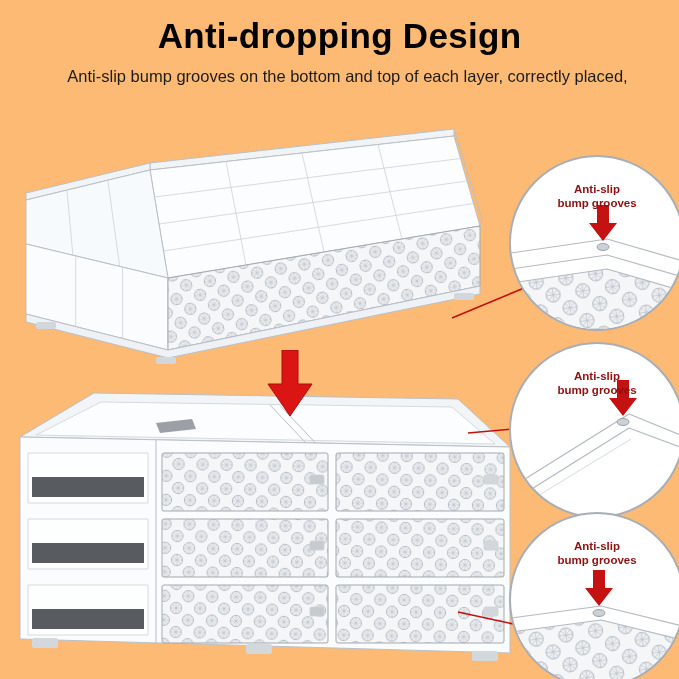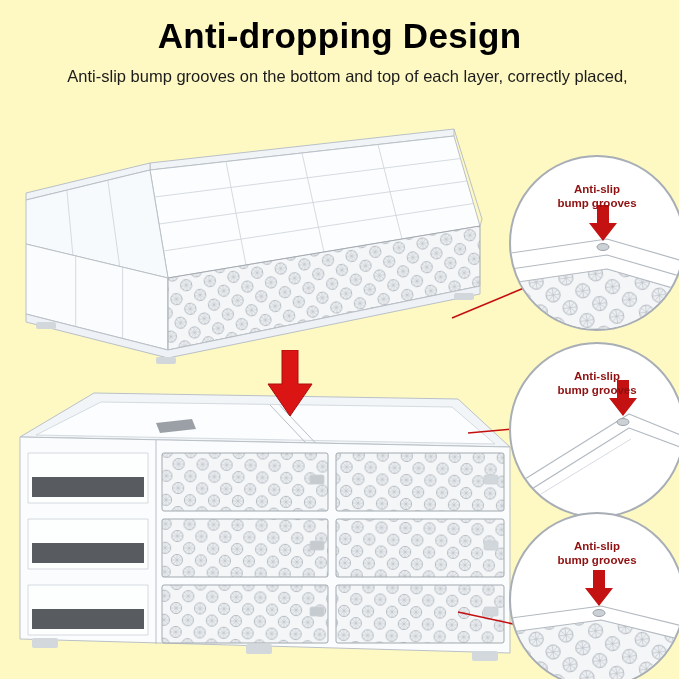--- a/index.html
+++ b/index.html
@@ -1,17 +1,17 @@
 <!DOCTYPE html>
 <html><head>
 <meta charset="utf-8">
 <style>
   html,body{margin:0;padding:0;background:#ffffff;}
   .canvas{
-    position:relative;width:679px;height:679px;background:#fef9c3;overflow:hidden;
+    position:relative;width:679px;height:679px;background:#fdba74;overflow:hidden;
     font-family:"Liberation Sans", sans-serif;color:#111;
   }
   
   .hdr{position:absolute;top:16px;left:0;width:679px;text-align:center;}
   .hdr h1{margin:0;font-size:35px;font-weight:900;letter-spacing:.3px;color:#000;}
   .hdr .sub{margin:10px 0 0 16px;font-size:16.5px;line-height:1.32;color:#1c1c1c;}
   
   .ln{stroke:#b9c0c7;stroke-width:1;stroke-linejoin:round;}
   .lnL{stroke:#ccd2d8;stroke-width:.8;stroke-linejoin:round;}
   .lnD{stroke:#a2a9b0;stroke-width:1;stroke-linejoin:round;}

